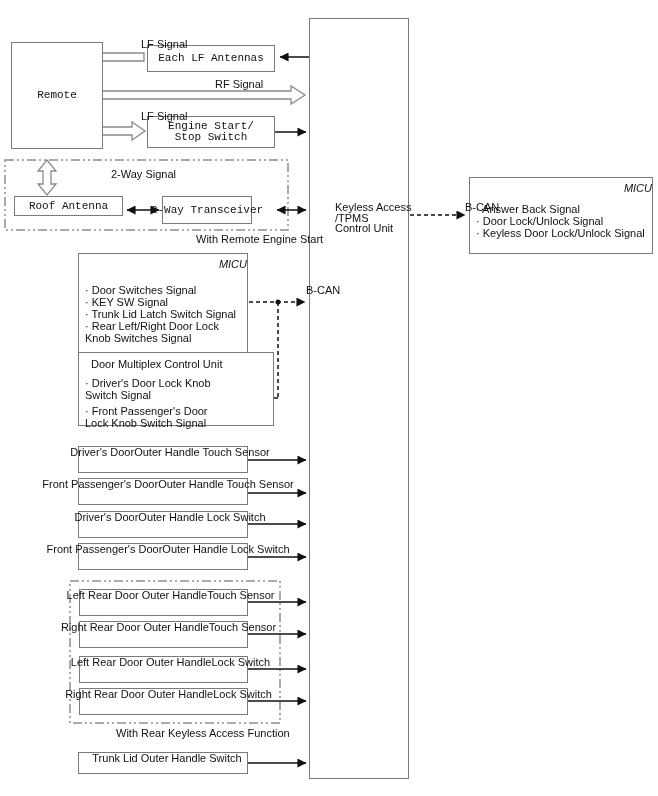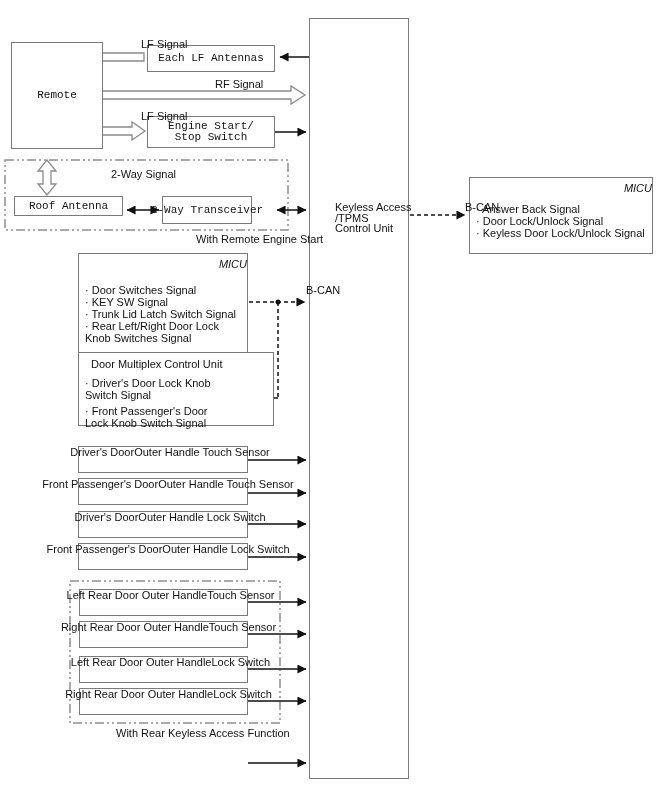--- a/index.html
+++ b/index.html
@@ -149,20 +149,23 @@
   </div>
   <div class="box vcenter" style="left:79px;top:656px;width:169px;height:27px;padding-left:14px;">
     <div class="line">Left Rear Door Outer Handle</div>
     <div class="line">Lock Switch</div>
   </div>
   <div class="box vcenter" style="left:79px;top:688px;width:169px;height:27px;padding-left:10px;">
     <div class="line">Right Rear Door Outer Handle</div>
     <div class="line">Lock Switch</div>
   </div>
 
+  <div class="box vcenter" style="left:78px;top:752px;width:170px;height:22px;padding-left:8px;">
+    <div class="line">Trunk Lid Outer Handle Switch</div>
+  </div>
 
   <div class="lbl" style="left:93px;top:38px;">LF Signal</div>
   <div class="lbl" style="left:167px;top:78px;">RF Signal</div>
   <div class="lbl" style="left:93px;top:110px;">LF Signal</div>
   <div class="lbl" style="left:63px;top:168px;">2-Way Signal</div>
   <div class="lbl" style="left:148px;top:233px;">With Remote Engine Start</div>
   <div class="lbl" style="left:258px;top:284px;">B-CAN</div>
   <div class="lbl" style="left:417px;top:201px;">B-CAN</div>
   <div class="lbl" style="left:68px;top:727px;">With Rear Keyless Access Function</div>
 

